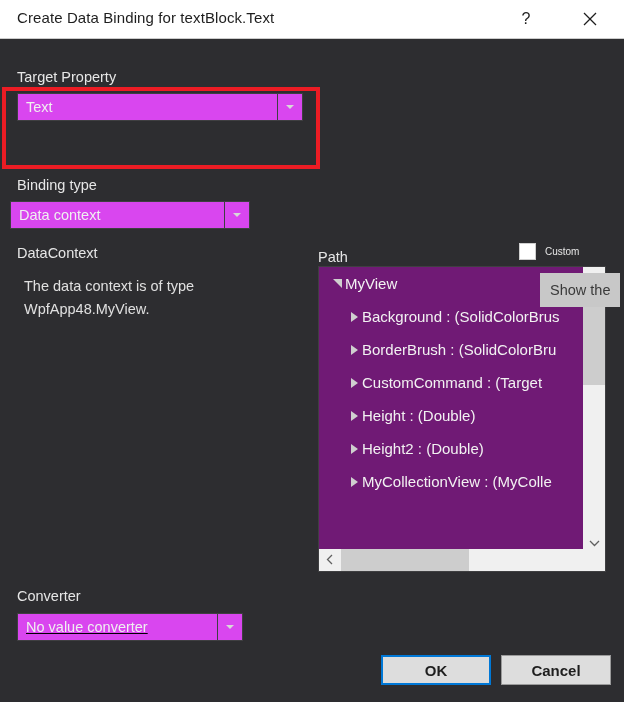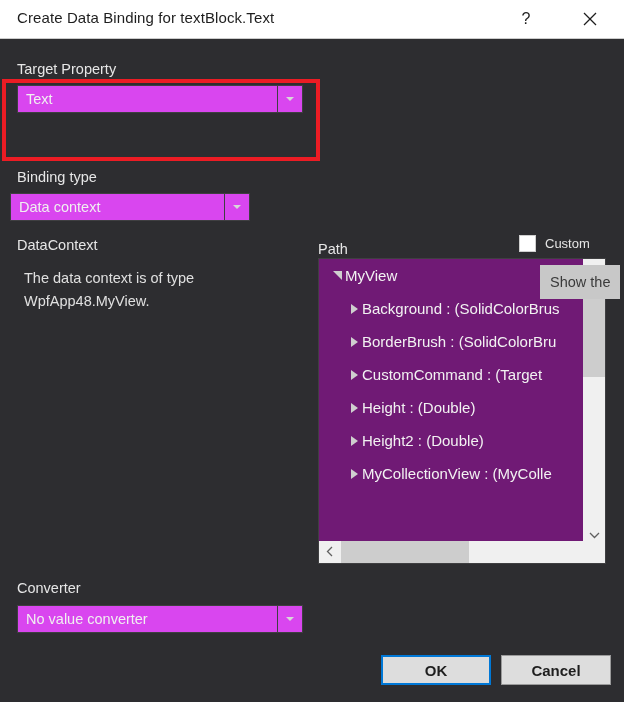--- a/index.html
+++ b/index.html
@@ -13,20 +13,21 @@
     font-family: "Liberation Sans", sans-serif;
     overflow: hidden;
   }
   .dialog {
     position: relative;
     width: 624px;
     height: 702px;
     background: #2d2d30;
     display: flex;
     flex-direction: column;
+    gap: 8px;
   }
 
   
   .titlebar {
     position: relative;
     height: 38px;
     min-height: 38px;
     background: #ffffff;
     border-bottom: 1px solid #cccccc;
     display: flex;
@@ -169,21 +170,21 @@
   }
   .checkbox {
     width: 17px;
     height: 17px;
     background: #ffffff;
     border: 1px solid #cfcfcf;
     box-sizing: border-box;
     margin-right: 9px;
   }
   .custom-wrap .txt {
-    font-size: 13px;
+    font-size: 10px;
     color: #e6e6e6;
   }
 
   
   .treeview {
     position: absolute;
     left: 318px;
     top: 219px;
     width: 288px;
     height: 306px;
@@ -390,21 +391,21 @@
       <div class="val">Data context</div>
       <div class="arrowbox">
         <span class="caret-down"></span>
       </div>
     </div>
 
     <div class="section-title" style="left:17px; top:198px;">DataContext</div>
     <div class="desc" style="left:24px; top:228px;">The data context is of type WpfApp48.MyView.</div>
 
     <div class="field-label" style="left:17px; top:541px;">Converter</div>
-    <div class="combo" style="left:17px; top:566px; width:286px;">
+    <div class="combo" style="left:17px; top:566px; width:226px;text-decoration:underline;">
       <div class="val">No value converter</div>
       <div class="arrowbox">
         <span class="caret-down"></span>
       </div>
     </div>
 
     <div class="expander" style="left:17px; top:612px;">
       <span class="tri"></span>
       <span class="txt">More settings</span>
     </div>

